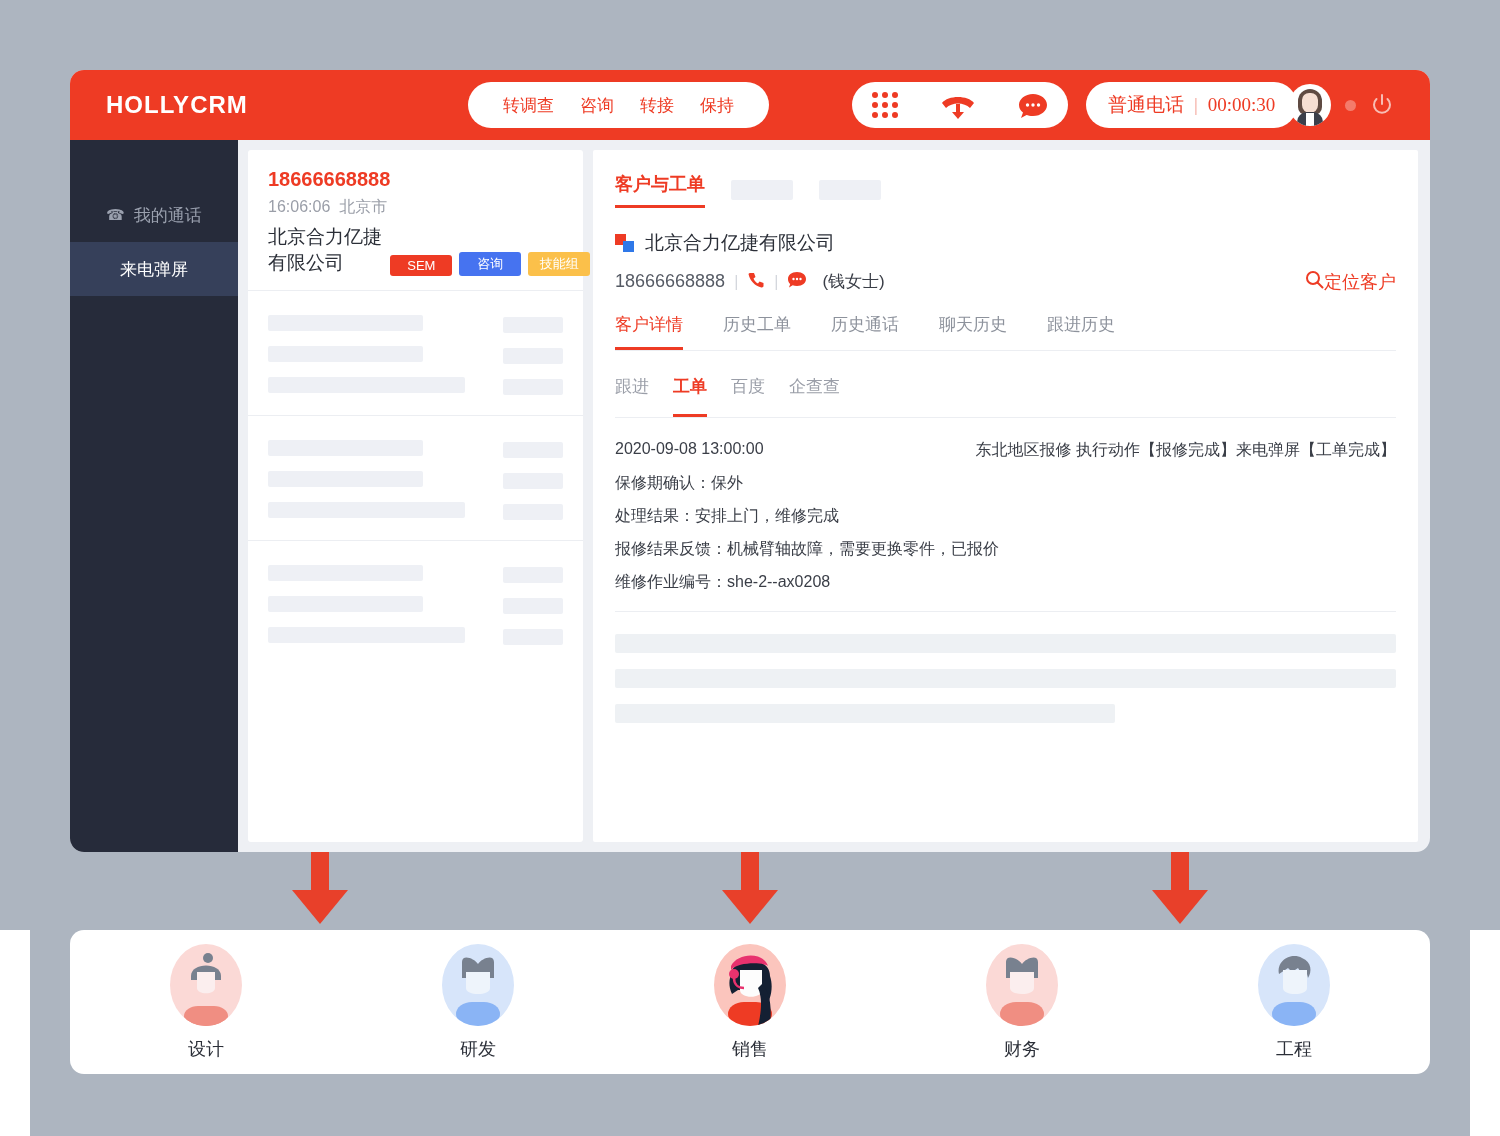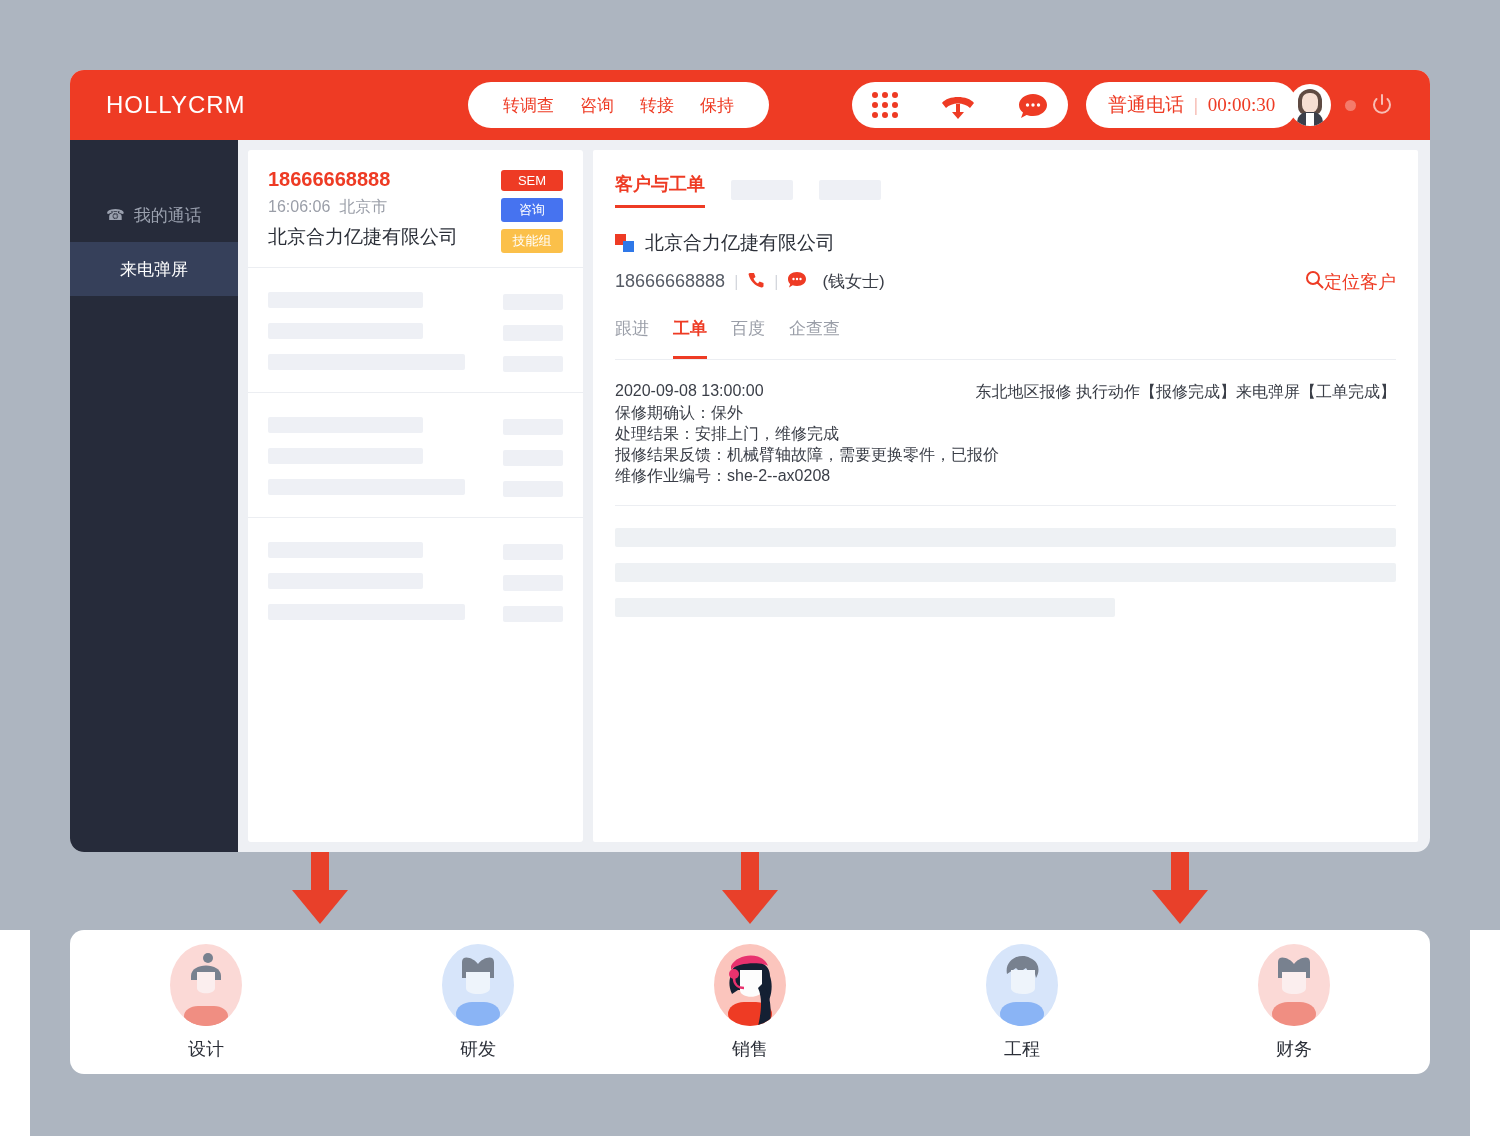--- a/index.html
+++ b/index.html
@@ -24,21 +24,21 @@
     background: #eef0f4;
     display: flex; flex-direction: column;
   }
 
   
   .topbar {
     height: 70px; background: #ee3b24; flex: 0 0 70px;
     display: flex; align-items: center; position: relative;
   }
   .brand {
-    color: #fff; font-size: 24px; font-weight: normal; letter-spacing: 1px;
+    color: #fff; font-size: 24px; font-weight: bold; letter-spacing: 1px;
     margin-left: 36px;
   }
   .pill {
     background: #fff; border-radius: 24px; height: 46px;
     display: flex; align-items: center; font-family: Liberation Serif, serif;
   }
   .pill-actions { position: absolute; left: 398px; gap: 0; padding: 0 22px; }
   .pill-actions .act {
     color: #ee3b24; font-size: 17px; padding: 0 13px; white-space: nowrap;
     cursor: pointer;
@@ -85,21 +85,21 @@
   
   .call-card {
     width: 335px; flex: 0 0 335px; background: #fff; border-radius: 3px;
     display: flex; flex-direction: column;
   }
   .call-head { padding: 18px 20px 14px 20px; display: flex; justify-content: space-between; }
   .call-head-left { display: flex; flex-direction: column; gap: 6px; }
   .call-num { color: #ee3b24; font-size: 20px; font-weight: bold; }
   .call-meta { color: #9a9ea8; font-size: 16px; }
   .call-company { color: #2b2f38; font-size: 19px; }
-  .tag-col { display: flex; flex-direction: column; gap: 7px; align-items: flex-end; padding-top: 2px; }
+  .tag-col { display: flex; flex-direction: row; gap: 7px; align-items: flex-end; padding-top: 2px; }
   .tag { border-radius: 3px; font-size: 13px; color: #fff; padding: 3px 0; width: 62px; text-align: center; }
   .tag.sem { background: #ee3b24; }
   .tag.zx { background: #4673f0; }
   .tag.jn { background: #fbc04a; }
 
   .skel-block { border-top: 1px solid #eceef2; padding: 24px 20px 20px 20px;
     display: flex; justify-content: space-between; }
   .skel-left { display: flex; flex-direction: column; gap: 15px; width: 200px; }
   .skel-right { display: flex; flex-direction: column; gap: 15px; width: 60px; padding-top: 2px; }
   .bar { background: #eef0f5; height: 16px; border-radius: 2px; }
@@ -130,21 +130,21 @@
   .main-tabs { display: flex; gap: 40px; margin-top: 20px; border-bottom: 1px solid #eceef2; }
   .mtab { font-size: 17px; color: #8d929c; padding-bottom: 11px; cursor: pointer; }
   .mtab.active { color: #ee3b24; border-bottom: 3px solid #ee3b24; }
 
   .sub-tabs { display: flex; gap: 24px; margin-top: 24px; border-bottom: 1px solid #eceef2; }
   .stab { font-size: 17px; color: #9a9ea8; padding-bottom: 16px; cursor: pointer; }
   .stab.active { color: #ee3b24; font-weight: bold; border-bottom: 3px solid #ee3b24; }
 
   .ticket { padding: 22px 0 18px 0; border-bottom: 1px solid #eceef2; }
   .ticket-top { display: flex; justify-content: space-between; font-size: 16px; color: #3a3e47; }
-  .ticket-line { font-size: 16px; color: #3a3e47; }
+  .ticket-line { font-size: 16px; color: #3a3e47; margin-top: 12px; }
 
   .skel-wide { padding: 22px 0 0 0; display: flex; flex-direction: column; gap: 16px; }
   .bar-w { background: #eef1f4; height: 19px; border-radius: 2px; }
 
   
   .arrow { position: absolute; width: 56px; height: 72px; }
   .arrow .stem { position: absolute; left: 19px; top: 0; width: 18px; height: 42px; background: #e8402a; }
   .arrow .head { position: absolute; left: 0; top: 38px; width: 0; height: 0;
     border-left: 28px solid transparent; border-right: 28px solid transparent;
     border-top: 34px solid #e8402a; }
@@ -337,20 +337,27 @@
               <span>
                 <svg width="19" height="19" viewBox="0 0 19 19">
                     <circle cx="8" cy="8" r="6" stroke="#ee3b24" stroke-width="2" fill="none"></circle>
                     <line x1="12.5" y1="12.5" x2="17.5" y2="17.5" stroke="#ee3b24" stroke-width="2" stroke-linecap="round"></line>
                   </svg>
               </span>
               <span>定位客户</span>
             </span>
           </div>
 
+          <div class="main-tabs">
+            <div class="mtab active">客户详情</div>
+            <div class="mtab">历史工单</div>
+            <div class="mtab">历史通话</div>
+            <div class="mtab">聊天历史</div>
+            <div class="mtab">跟进历史</div>
+          </div>
 
           <div class="sub-tabs">
             <div class="stab">跟进</div>
             <div class="stab active">工单</div>
             <div class="stab">百度</div>
             <div class="stab">企查查</div>
           </div>
 
           <div class="ticket">
             <div class="ticket-top">
@@ -422,35 +429,35 @@
           <circle cx="20" cy="30" r="5" fill="#e8326e"></circle>
           <path d="M20 34 C20 42, 26 44, 30 44" stroke="#e8326e" stroke-width="2.5" fill="none"></path>
           <rect x="14" y="58" width="44" height="24" fill="#ee3b24" rx="16"></rect>
           <path d="M48 40 C56 48, 58 62, 56 82 L44 82 C48 66, 48 52, 44 44 Z" fill="#142033"></path>
         </svg>
       </div>
       <div class="role-label">销售</div>
     </div>
 
     <div class="role">
+      <div class="role-ava" style="background:#fbd9d6">
+        <svg width="72" height="82" viewBox="0 0 72 82">
+          <path d="M20 18 C20 10, 32 14, 36 20 C40 14, 52 10, 52 18 L52 34 L20 34 Z" fill="#78818f"></path>
+          <path d="M24 28 L48 28 L48 44 C48 52, 24 52, 24 44 Z" fill="#fbeeee"></path>
+          <rect x="14" y="58" width="44" height="24" fill="#f08e82" rx="16"></rect>
+        </svg>
+      </div>
+      <div class="role-label">财务</div>
+    </div>
+
+    <div class="role">
       <div class="role-ava" style="background:#d7e5fa">
         <svg width="72" height="82" viewBox="0 0 72 82">
           <path d="M21 30 C18 16, 34 8, 44 14 C54 18, 54 28, 50 34 L48 26 L44 30 L40 24 L34 28 L30 24 Z" fill="#78818f"></path>
           <path d="M25 26 L49 26 L49 44 C49 52, 25 52, 25 44 Z" fill="#eef4fb"></path>
           <rect x="14" y="58" width="44" height="24" fill="#8ab4f5" rx="16"></rect>
         </svg>
       </div>
       <div class="role-label">工程</div>
     </div>
 
-    <div class="role">
-      <div class="role-ava" style="background:#fbd9d6">
-        <svg width="72" height="82" viewBox="0 0 72 82">
-          <path d="M20 18 C20 10, 32 14, 36 20 C40 14, 52 10, 52 18 L52 34 L20 34 Z" fill="#78818f"></path>
-          <path d="M24 28 L48 28 L48 44 C48 52, 24 52, 24 44 Z" fill="#fbeeee"></path>
-          <rect x="14" y="58" width="44" height="24" fill="#f08e82" rx="16"></rect>
-        </svg>
-      </div>
-      <div class="role-label">财务</div>
-    </div>
-
   </div>
 </div>
 
 </body></html>

